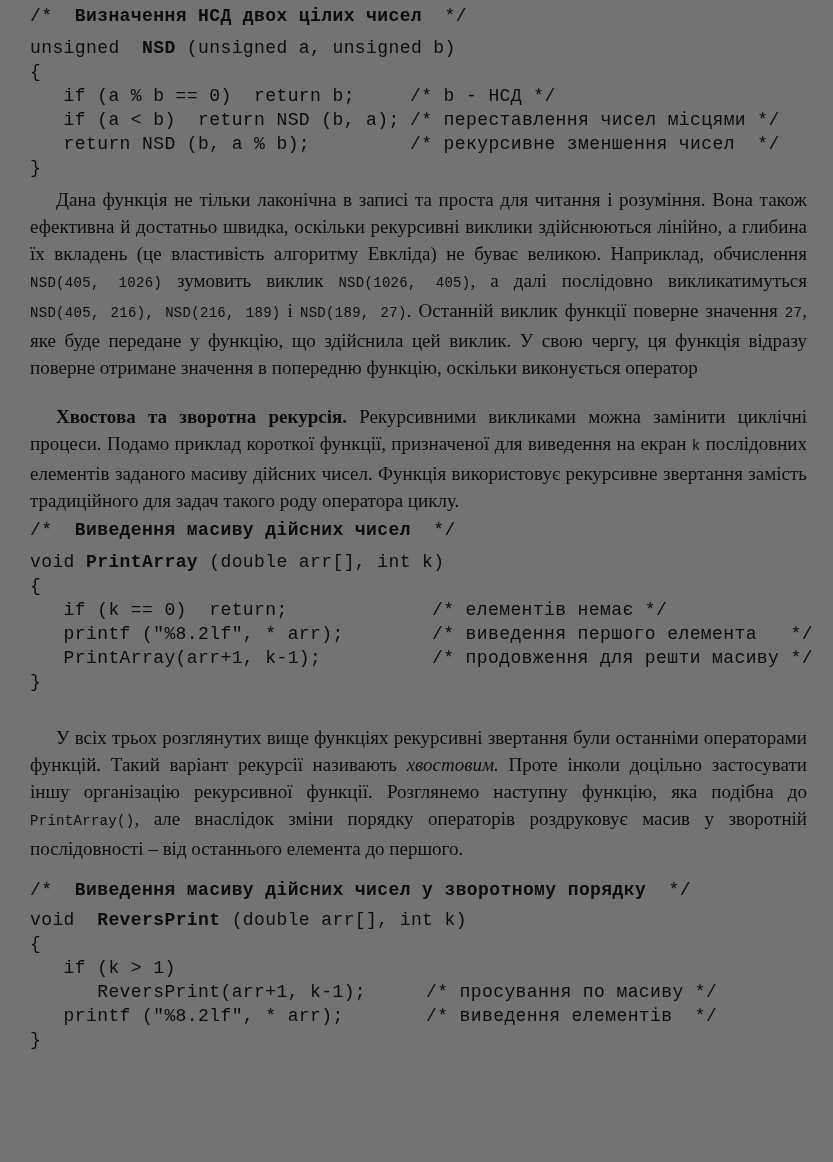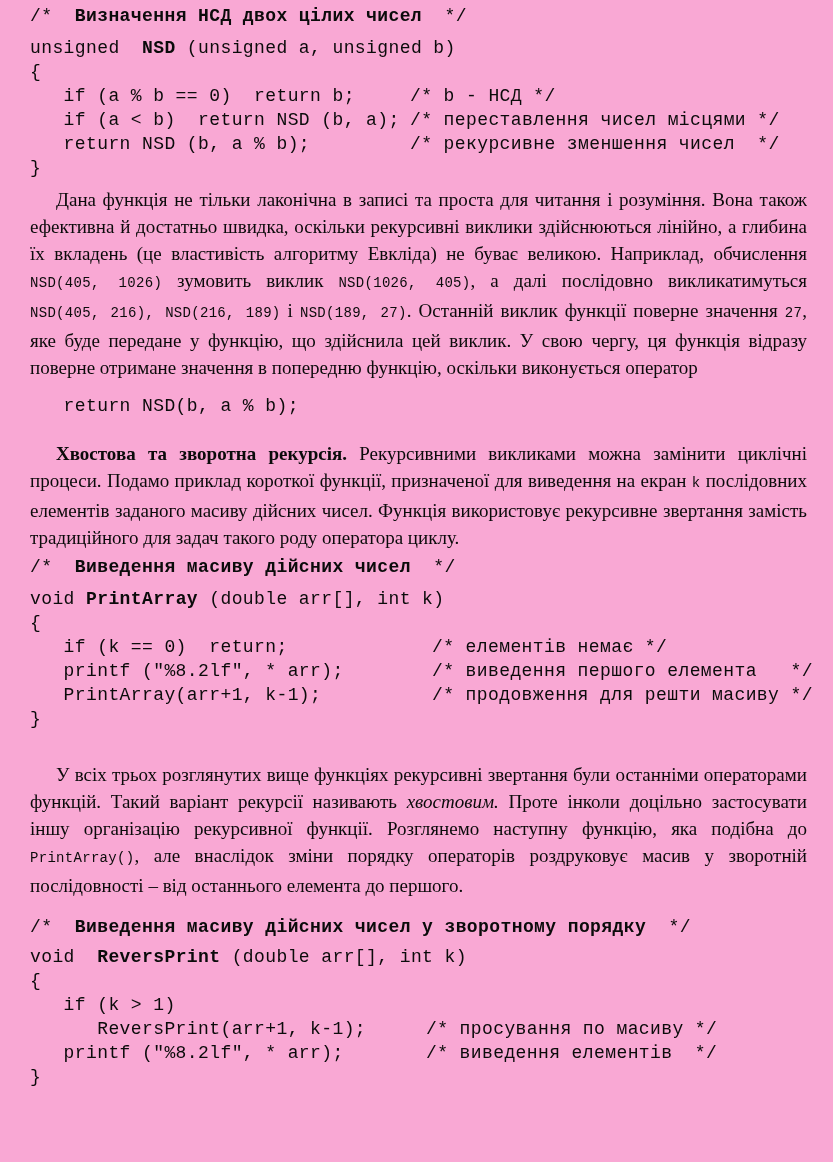--- a/index.html
+++ b/index.html
@@ -11,21 +11,21 @@
     width: 833px;
     height: 1162px;
     overflow: hidden;
     color: #101010;
   }
   .page {
     position: relative;
     width: 833px;
     height: 1162px;
     box-sizing: border-box;
-    background: #f9a8d4;
+    background: #737373;
   }
   
   .code-block {
     font-family: "Liberation Mono", "DejaVu Sans Mono", monospace;
     font-size: 18px;
     letter-spacing: 0.4px;
     line-height: 24px;
     margin-left: 30px;
     margin-right: 10px;
     white-space: pre;
@@ -67,18 +67,17 @@
   .block-6 { margin-top: 30px; }
   .block-7 { margin-top: 16px; }
   .block-7 .code-line.gap-after { margin-bottom: 6px; }
 </style>
 </head>
 <body>
 
 <div class="page" id="page">
     <div class="code-block block-0"><div class="code-line gap-after"><span class="">/*  </span><span class="code-bold">Визначення НСД двох цілих чисел</span><span class="">  */</span></div><div class="code-line"><span class="">unsigned  </span><span class="code-bold">NSD</span><span class=""> (unsigned a, unsigned b)</span></div><div class="code-line"><span class="">{</span></div><div class="code-line"><span class="">   if (a % b == 0)  return b;</span><span class="code-comment">/* b - НСД */</span></div><div class="code-line"><span class="">   if (a &lt; b)  return NSD (b, a);</span><span class="code-comment">/* переставлення чисел місцями */</span></div><div class="code-line"><span class="">   return NSD (b, a % b);</span><span class="code-comment">/* рекурсивне зменшення чисел  */</span></div><div class="code-line"><span class="">}</span></div></div>
     <p class="paragraph block-1 indent"><span class="">Дана функція не тільки лаконічна в записі та проста для читання і розуміння. Вона також ефективна й достатньо швидка, оскільки рекурсивні виклики здійснюються лінійно, а глибина їх вкладень (це властивість алгоритму Евкліда) не буває великою. Наприклад, обчислення </span><span class="inline-mono">NSD(405, 1026)</span><span class=""> зумовить виклик </span><span class="inline-mono">NSD(1026, 405)</span><span class="">, а далі послідовно викликатимуться </span><span class="inline-mono">NSD(405, 216), NSD(216, 189)</span><span class=""> і </span><span class="inline-mono">NSD(189, 27)</span><span class="">. Останній виклик функції поверне значення </span><span class="inline-mono">27</span><span class="">, яке буде передане у функцію, що здійснила цей виклик. У свою чергу, ця функція відразу поверне отримане значення в попередню функцію, оскільки виконується оператор</span></p>
-    <div class="code-block block-2"><div class="code-line"><span class="">   return NSD(b, a % b);</span></div></div>
     <p class="paragraph block-4 indent"><span class="seg-bold">Хвостова та зворотна рекурсія.</span><span class="">  Рекурсивними викликами можна замінити циклічні процеси. Подамо приклад короткої функції, призначеної для виведення на екран </span><span class="inline-mono">k</span><span class=""> послідовних елементів заданого масиву дійсних чисел. Функція використовує рекурсивне звертання замість традиційного для задач такого роду оператора циклу.</span></p>
     <div class="code-block block-5"><div class="code-line gap-after"><span class="">/*  </span><span class="code-bold">Виведення масиву дійсних чисел</span><span class="">  */</span></div><div class="code-line"><span class="">void </span><span class="code-bold">PrintArray</span><span class=""> (double arr[], int k)</span></div><div class="code-line"><span class="">{</span></div><div class="code-line"><span class="">   if (k == 0)  return;</span><span class="code-comment">/* елементів немає */</span></div><div class="code-line"><span class="">   printf ("%8.2lf", * arr);</span><span class="code-comment">/* виведення першого елемента   */</span></div><div class="code-line"><span class="">   PrintArray(arr+1, k-1);</span><span class="code-comment">/* продовження для решти масиву */</span></div><div class="code-line"><span class="">}</span></div></div>
     <p class="paragraph block-6 indent"><span class="">У всіх трьох розглянутих вище функціях рекурсивні звертання були останніми операторами функцій. Такий варіант рекурсії називають </span><span class="seg-italic">хвостовим.</span><span class=""> Проте інколи доцільно застосувати іншу організацію рекурсивної функції. Розглянемо наступну функцію, яка подібна до </span><span class="inline-mono">PrintArray()</span><span class="">, але внаслідок зміни порядку операторів роздруковує масив у зворотній послідовності – від останнього елемента до першого.</span></p>
     <div class="code-block block-7"><div class="code-line gap-after"><span class="">/*  </span><span class="code-bold">Виведення масиву дійсних чисел у зворотному порядку</span><span class="">  */</span></div><div class="code-line"><span class="">void  </span><span class="code-bold">ReversPrint</span><span class=""> (double arr[], int k)</span></div><div class="code-line"><span class="">{</span></div><div class="code-line"><span class="">   if (k &gt; 1)</span></div><div class="code-line"><span class="">      ReversPrint(arr+1, k-1);</span><span class="code-comment">/* просування по масиву */</span></div><div class="code-line"><span class="">   printf ("%8.2lf", * arr);</span><span class="code-comment">/* виведення елементів  */</span></div><div class="code-line"><span class="">}</span></div></div>
   </div>
 
 </body></html>

